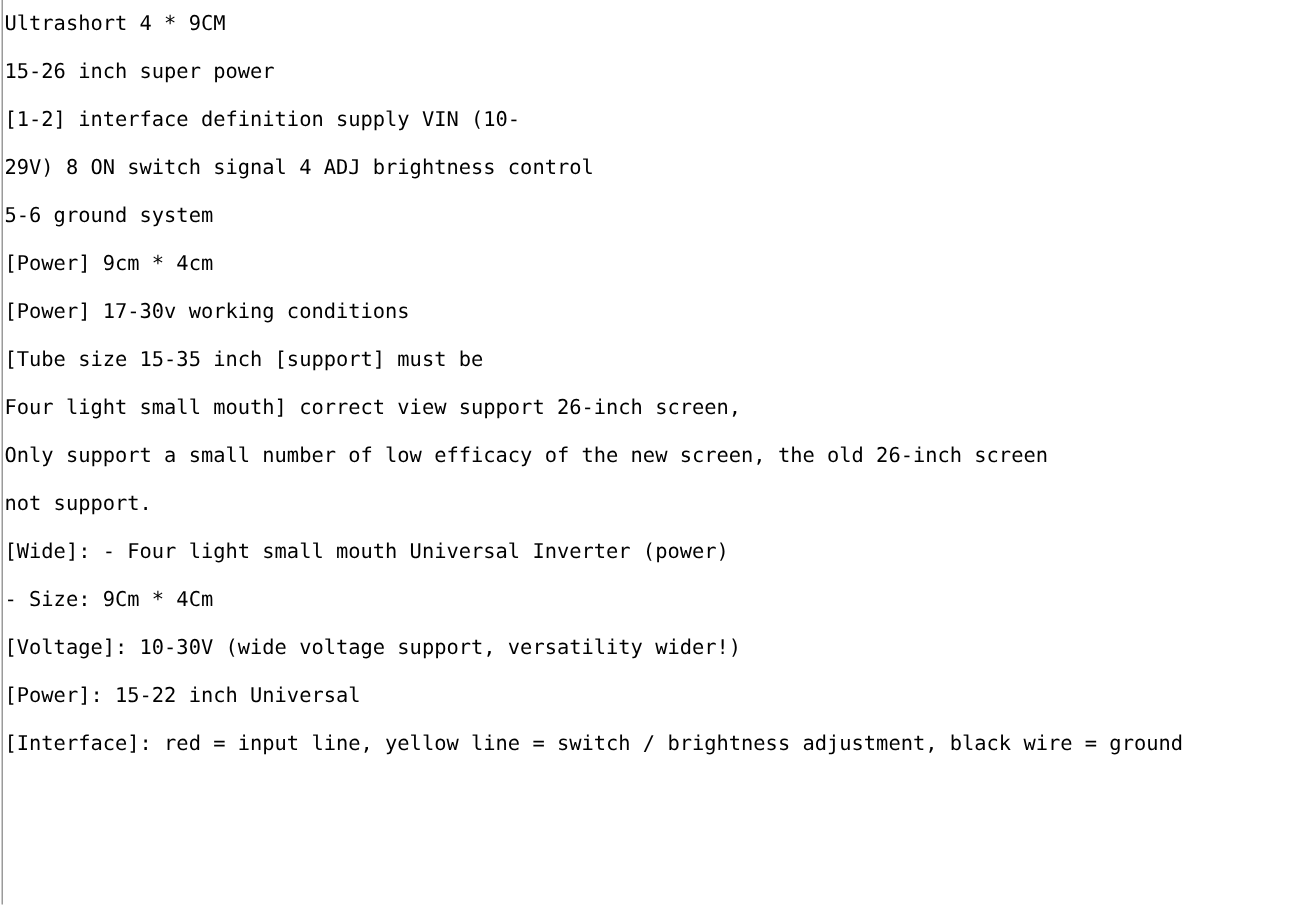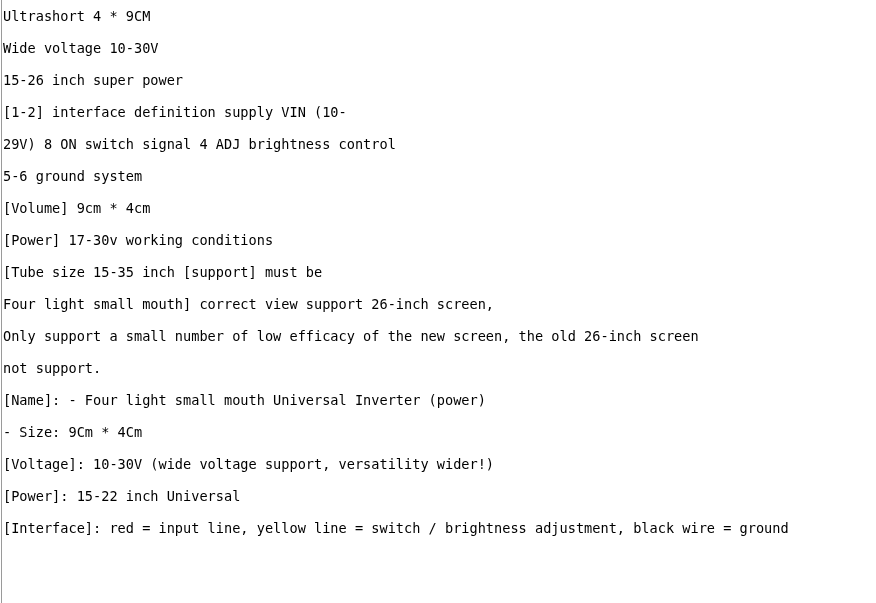--- a/index.html
+++ b/index.html
@@ -48,31 +48,30 @@
 </style>
 </head>
 <body>
 
 <div id="page">
 
   <div id="left-rule"></div>
 
   <div id="text-block">
     <div class="text-line">Ultrashort 4 * 9CM</div>
-    <div class="text-line">Wide voltage 10-30V</div>
     <div class="text-line">15-26 inch super power</div>
     <div class="text-line">[1-2] interface definition supply VIN (10-</div>
     <div class="text-line">29V) 8 ON switch signal 4 ADJ brightness control</div>
     <div class="text-line">5-6 ground system</div>
-    <div class="text-line">[Volume] 9cm * 4cm</div>
+    <div class="text-line">[Power] 9cm * 4cm</div>
     <div class="text-line">[Power] 17-30v working conditions</div>
     <div class="text-line">[Tube size 15-35 inch [support] must be</div>
     <div class="text-line">Four light small mouth] correct view support 26-inch screen,</div>
     <div class="text-line">Only support a small number of low efficacy of the new screen, the old 26-inch screen</div>
     <div class="text-line">not support.</div>
-    <div class="text-line">[Name]: - Four light small mouth Universal Inverter (power)</div>
+    <div class="text-line">[Wide]: - Four light small mouth Universal Inverter (power)</div>
     <div class="text-line">- Size: 9Cm * 4Cm</div>
     <div class="text-line">[Voltage]: 10-30V (wide voltage support, versatility wider!)</div>
     <div class="text-line">[Power]: 15-22 inch Universal</div>
     <div class="text-line">[Interface]: red = input line, yellow line = switch / brightness adjustment, black wire = ground</div>
   </div>
 
 </div>
 
 </body></html>

